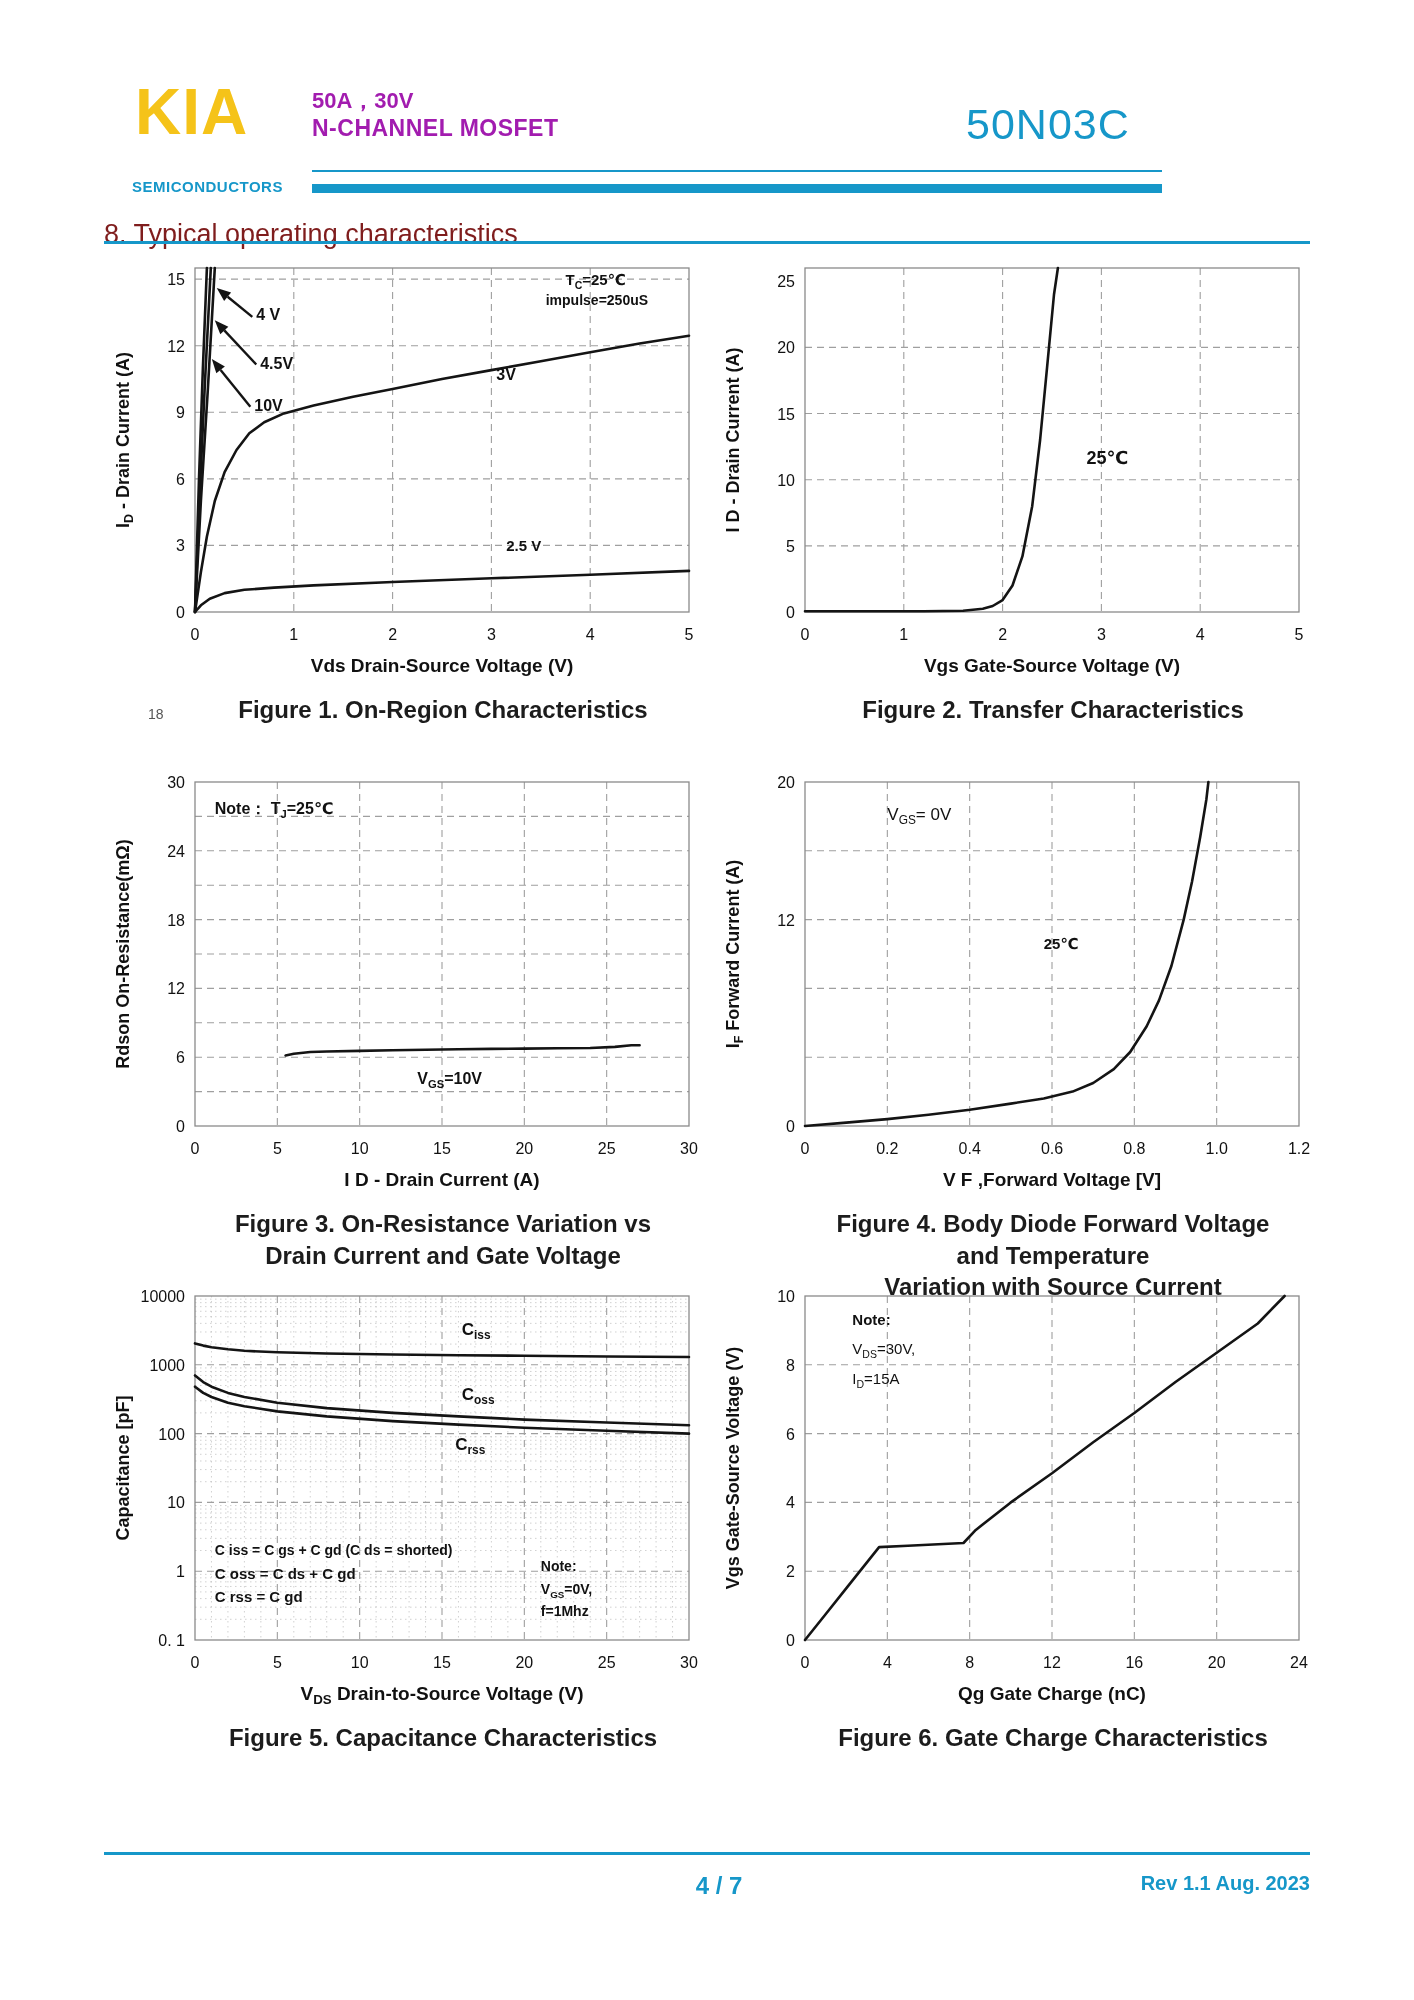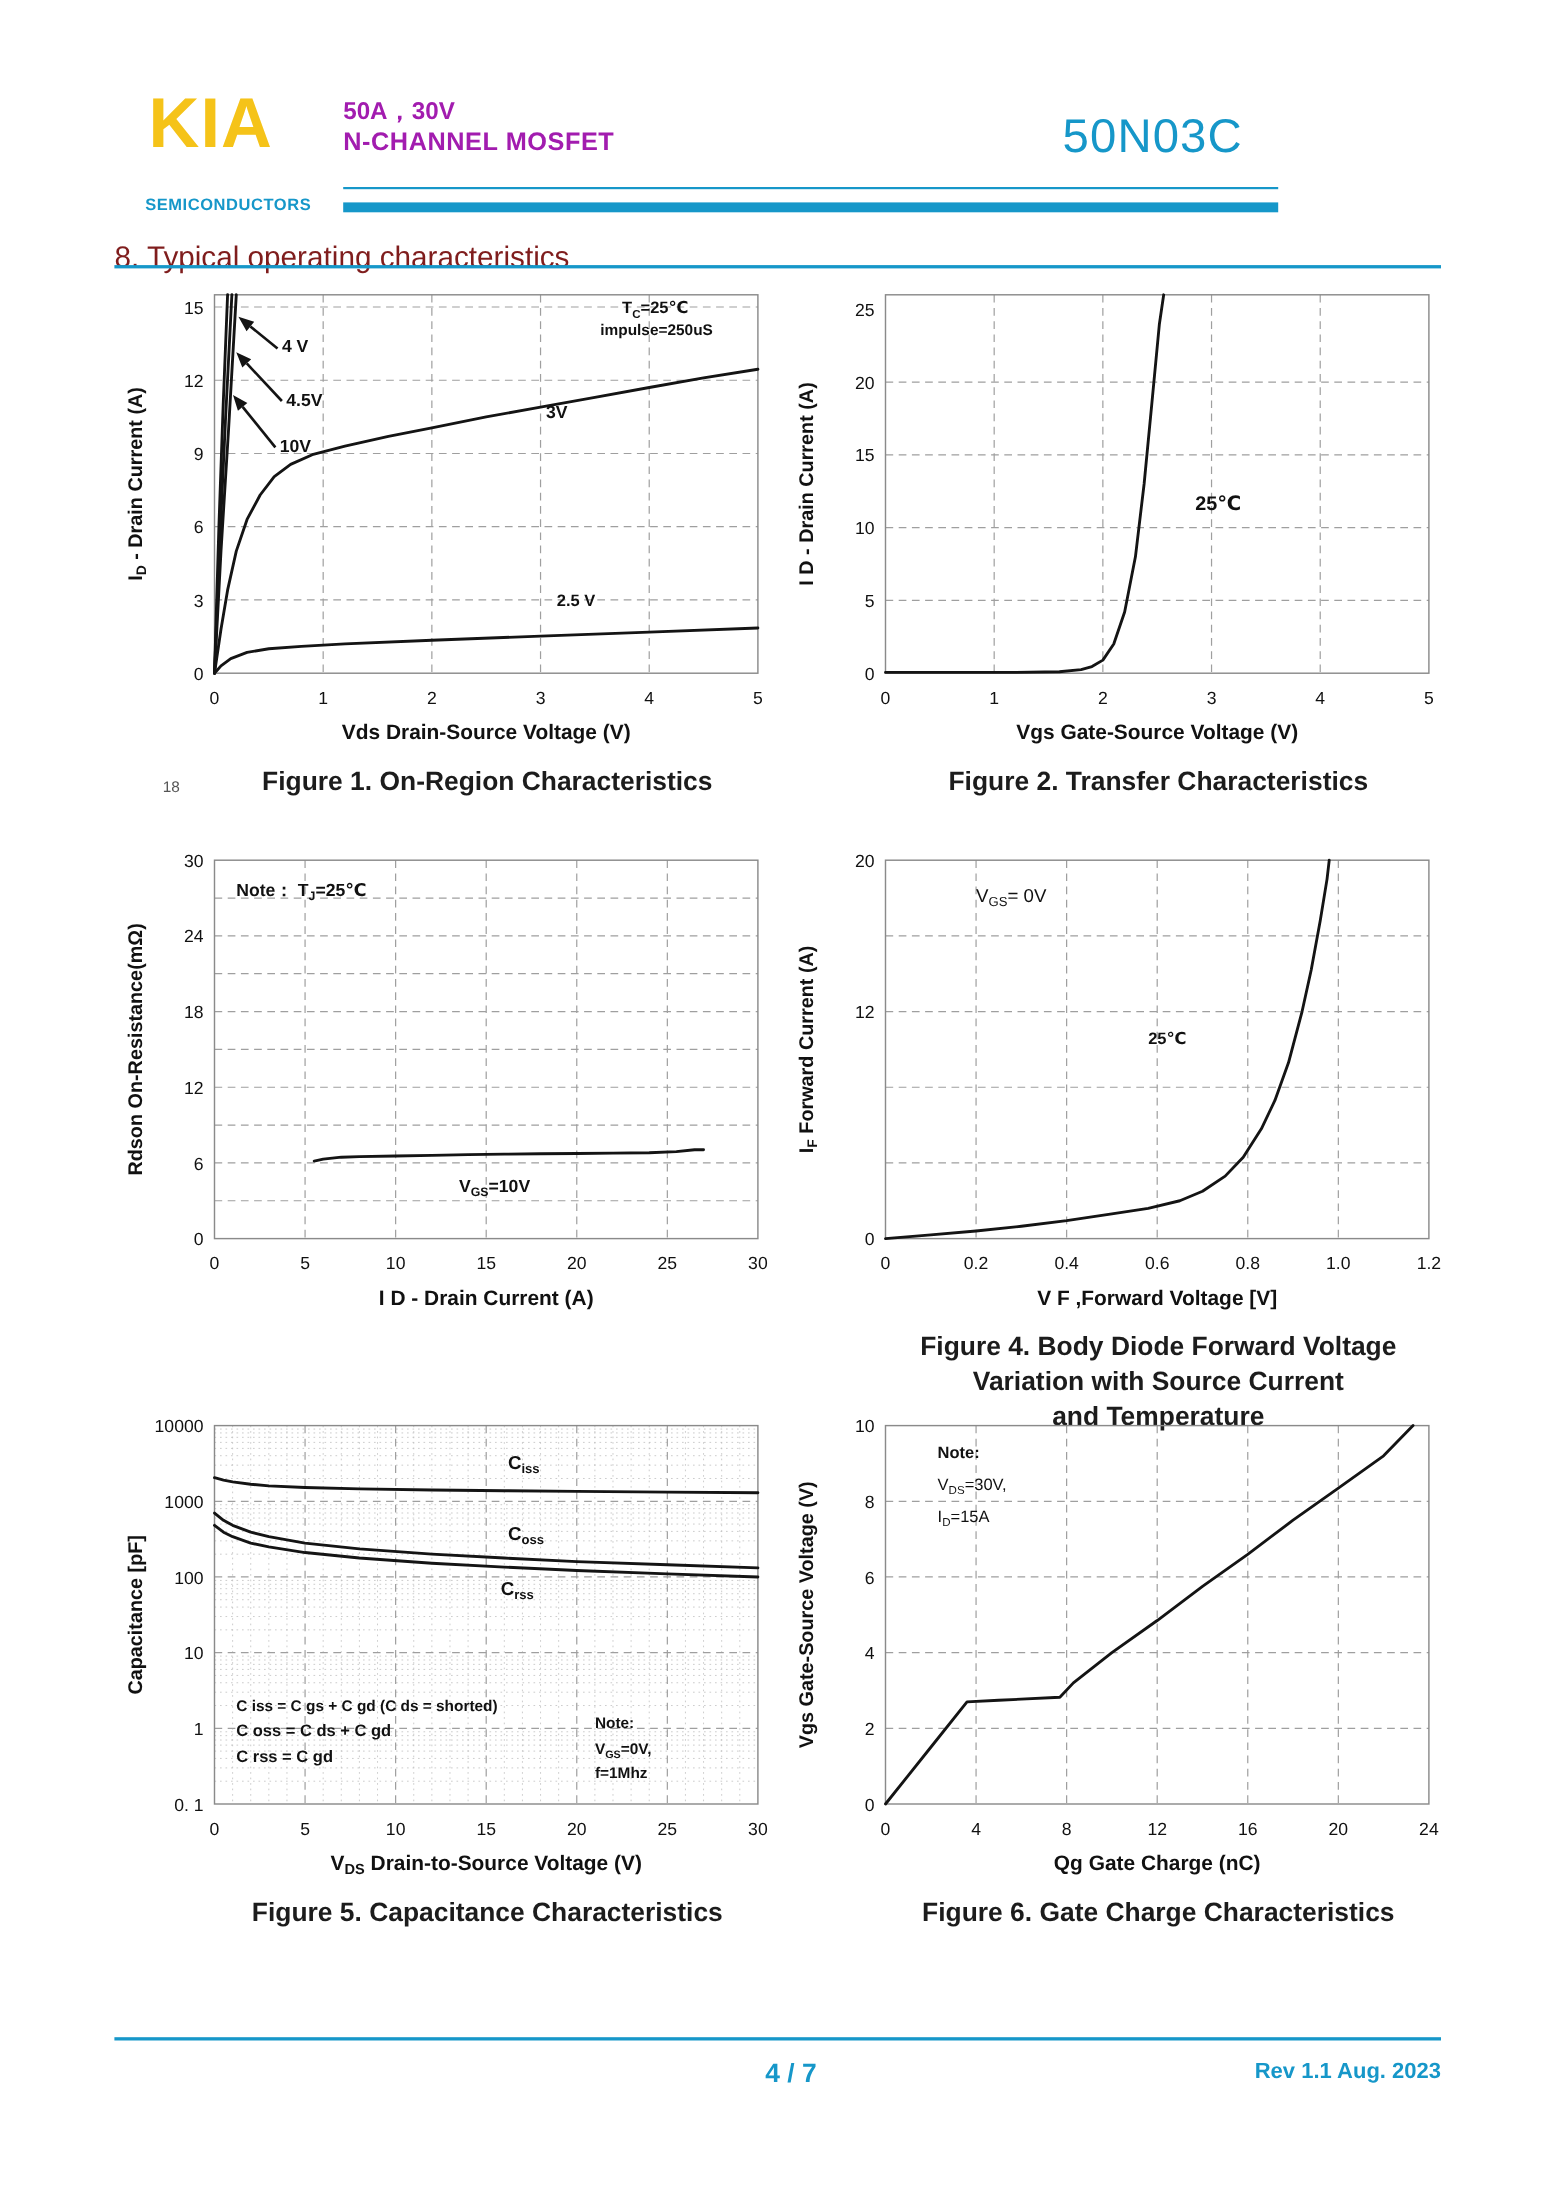--- a/index.html
+++ b/index.html
@@ -156,20 +156,26 @@
       <text x="586" y="388" font-size="16" text-anchor="middle">30</text>
       <text x="82" y="366" font-size="16" text-anchor="end">0</text>
       <text x="82" y="297.2" font-size="16" text-anchor="end">6</text>
       <text x="82" y="228.4" font-size="16" text-anchor="end">12</text>
       <text x="82" y="159.6" font-size="16" text-anchor="end">18</text>
       <text x="82" y="90.80000000000001" font-size="16" text-anchor="end">24</text>
       <text x="82" y="22" font-size="16" text-anchor="end">30</text>
       <text x="339" y="420" font-size="19" font-weight="bold" text-anchor="middle"><tspan>I D - Drain Current (A)</tspan></text>
       <text x="26" y="188" font-size="18" font-weight="bold" text-anchor="middle" transform="rotate(-90 26 188)"><tspan>Rdson On-Resistance(mΩ)</tspan></text>
     </svg>
+  <figcaption>
+    <div class="caption">
+      <div>Figure 3. On-Resistance Variation  vs</div>
+      <div>Drain Current and Gate Voltage</div>
+    </div>
+  </figcaption>
 </figure>
 
 <figure style="left:713px;top:766px;">
   <svg width="600" height="432" viewBox="0 0 600 432">
       <line x1="174.33333333333334" y1="16" x2="174.33333333333334" y2="360" stroke="#9f9f9f" stroke-width="1.1" stroke-dasharray="7 5"></line>
       <line x1="256.6666666666667" y1="16" x2="256.6666666666667" y2="360" stroke="#9f9f9f" stroke-width="1.1" stroke-dasharray="7 5"></line>
       <line x1="339" y1="16" x2="339" y2="360" stroke="#9f9f9f" stroke-width="1.1" stroke-dasharray="7 5"></line>
       <line x1="421.33333333333337" y1="16" x2="421.33333333333337" y2="360" stroke="#9f9f9f" stroke-width="1.1" stroke-dasharray="7 5"></line>
       <line x1="503.6666666666667" y1="16" x2="503.6666666666667" y2="360" stroke="#9f9f9f" stroke-width="1.1" stroke-dasharray="7 5"></line>
       <line x1="92" y1="291.2" x2="586" y2="291.2" stroke="#9f9f9f" stroke-width="1.1" stroke-dasharray="7 5"></line>
@@ -189,22 +195,22 @@
       <text x="586" y="388" font-size="16" text-anchor="middle">1.2</text>
       <text x="82" y="366" font-size="16" text-anchor="end">0</text>
       <text x="82" y="159.6" font-size="16" text-anchor="end">12</text>
       <text x="82" y="22" font-size="16" text-anchor="end">20</text>
       <text x="339" y="420" font-size="19" font-weight="bold" text-anchor="middle"><tspan>V F ,Forward Voltage [V]</tspan></text>
       <text x="26" y="188" font-size="18" font-weight="bold" text-anchor="middle" transform="rotate(-90 26 188)"><tspan>I</tspan><tspan dy="4" font-size="70%">F</tspan><tspan dy="-4"> Forward Current (A)</tspan></text>
     </svg>
   <figcaption>
     <div class="caption">
       <div>Figure 4. Body Diode Forward Voltage</div>
+      <div>and Temperature</div>
       <div>Variation with Source Current</div>
-      <div>and Temperature</div>
     </div>
   </figcaption>
 </figure>
 
 <figure style="left:103px;top:1280px;">
   <svg width="600" height="432" viewBox="0 0 600 432">
       <line x1="108.46666666666667" y1="16" x2="108.46666666666667" y2="360" stroke="#bdbdbd" stroke-width="0.7" stroke-dasharray="1.5 3.5"></line>
       <line x1="124.93333333333334" y1="16" x2="124.93333333333334" y2="360" stroke="#bdbdbd" stroke-width="0.7" stroke-dasharray="1.5 3.5"></line>
       <line x1="141.4" y1="16" x2="141.4" y2="360" stroke="#bdbdbd" stroke-width="0.7" stroke-dasharray="1.5 3.5"></line>
       <line x1="157.86666666666667" y1="16" x2="157.86666666666667" y2="360" stroke="#bdbdbd" stroke-width="0.7" stroke-dasharray="1.5 3.5"></line>

